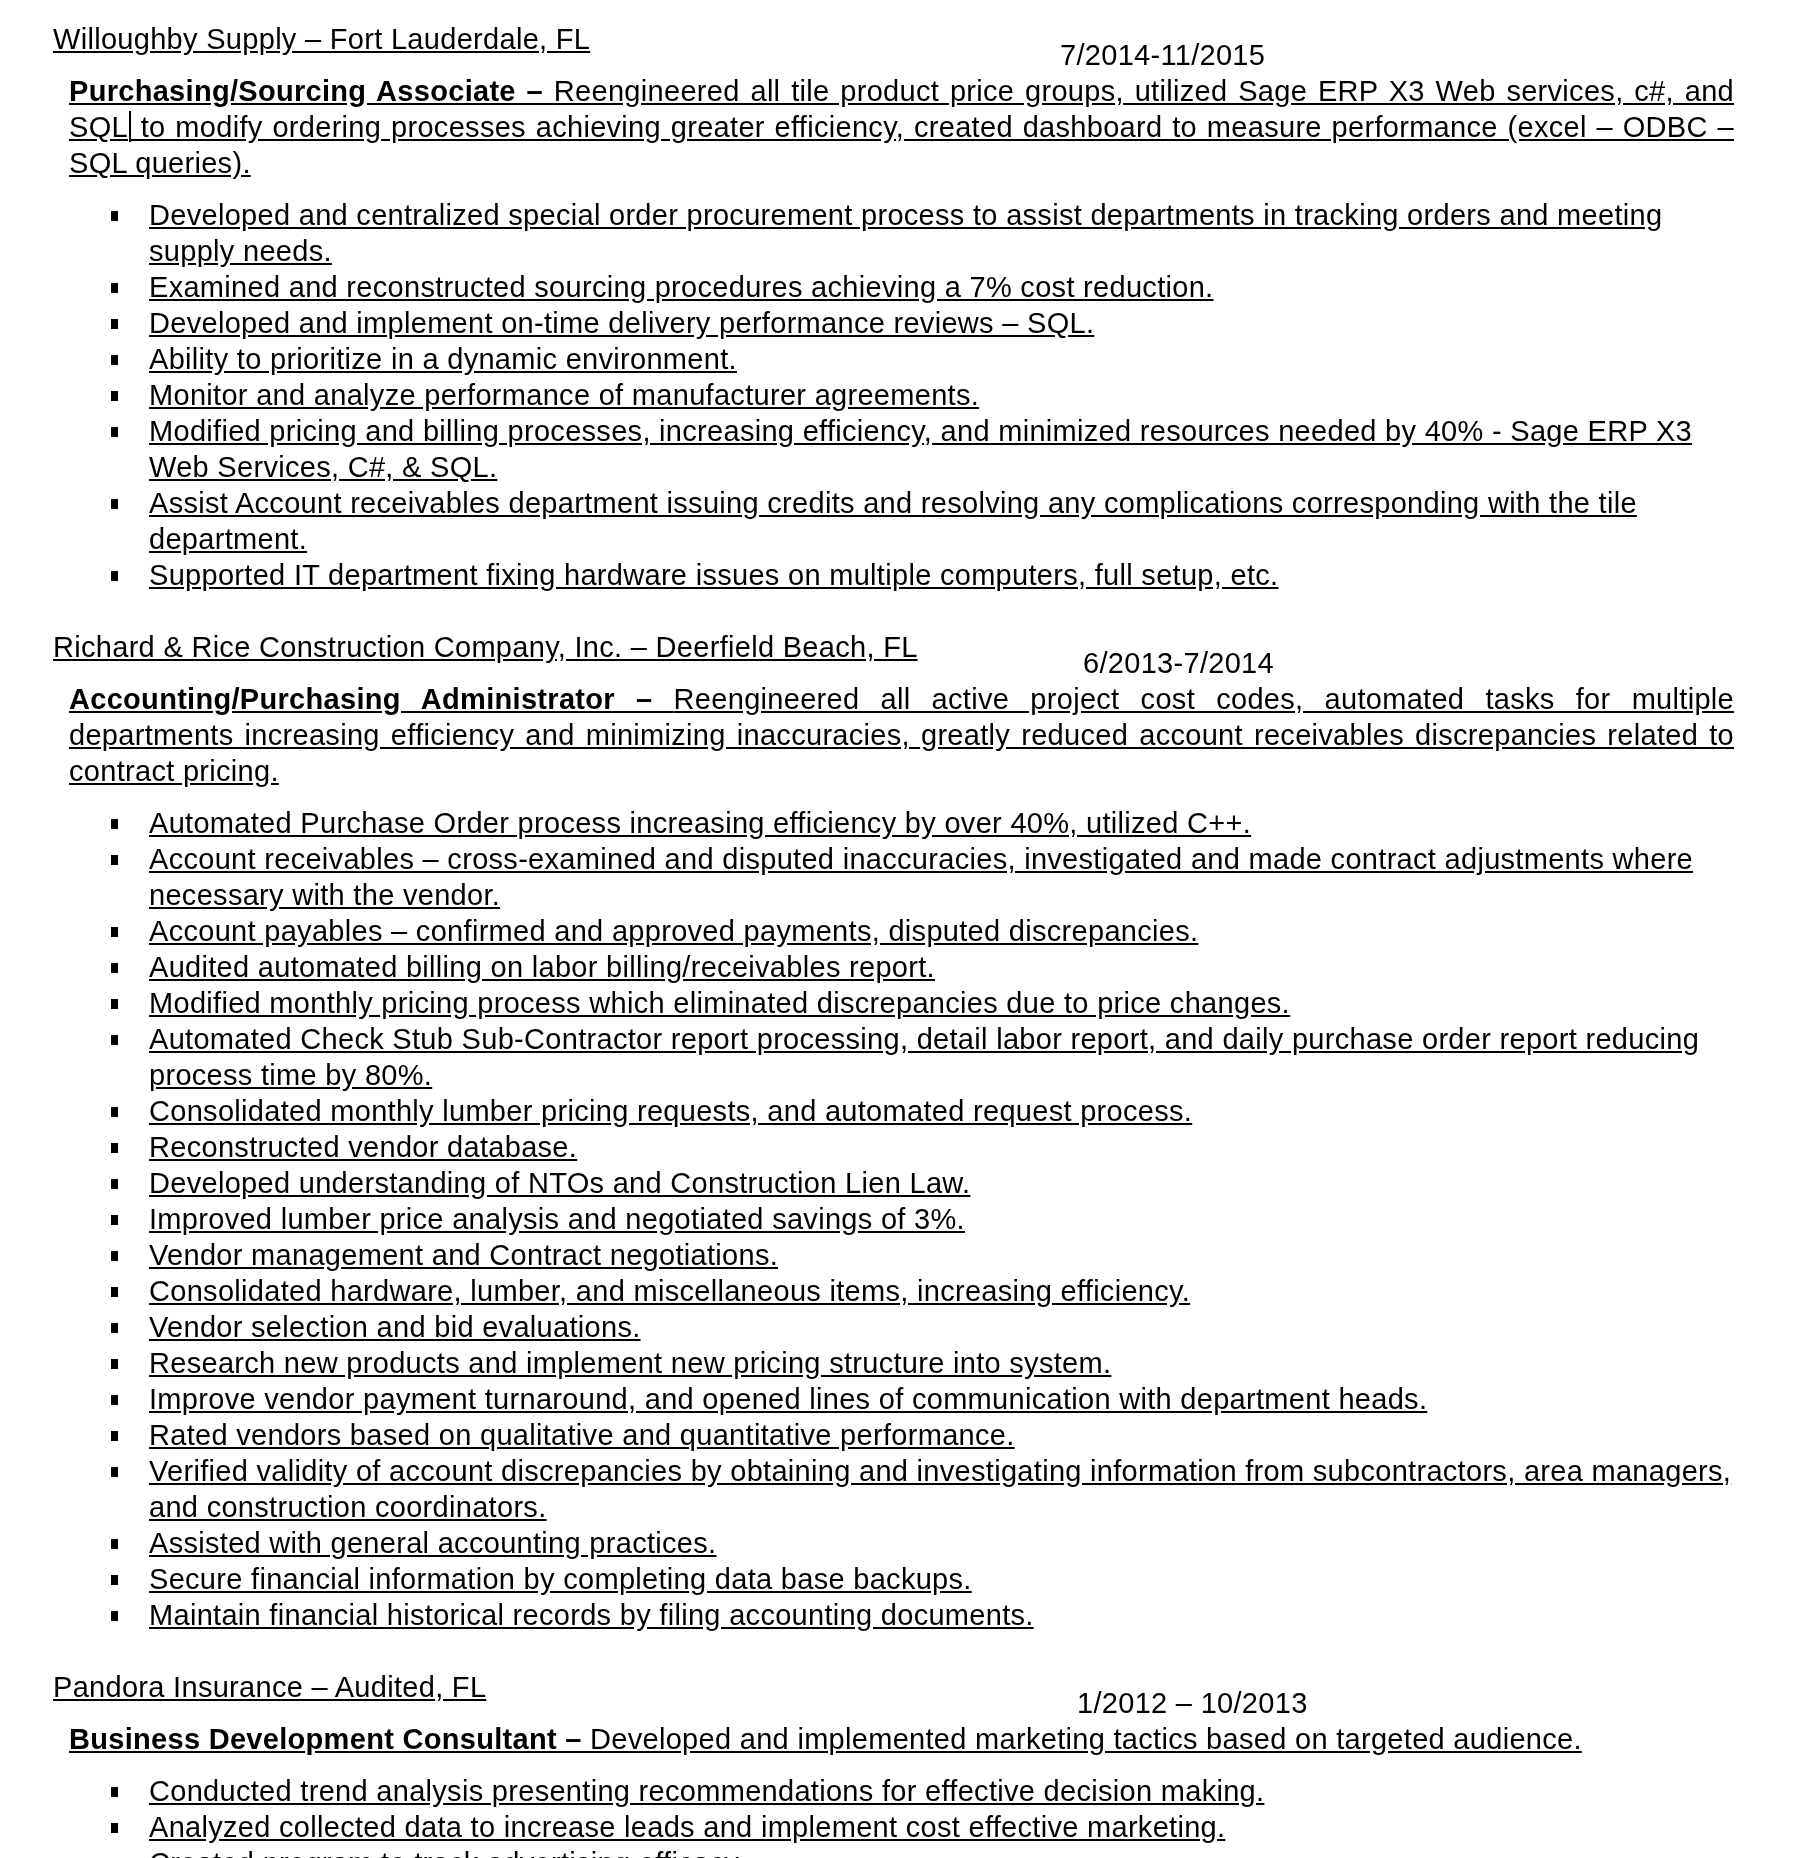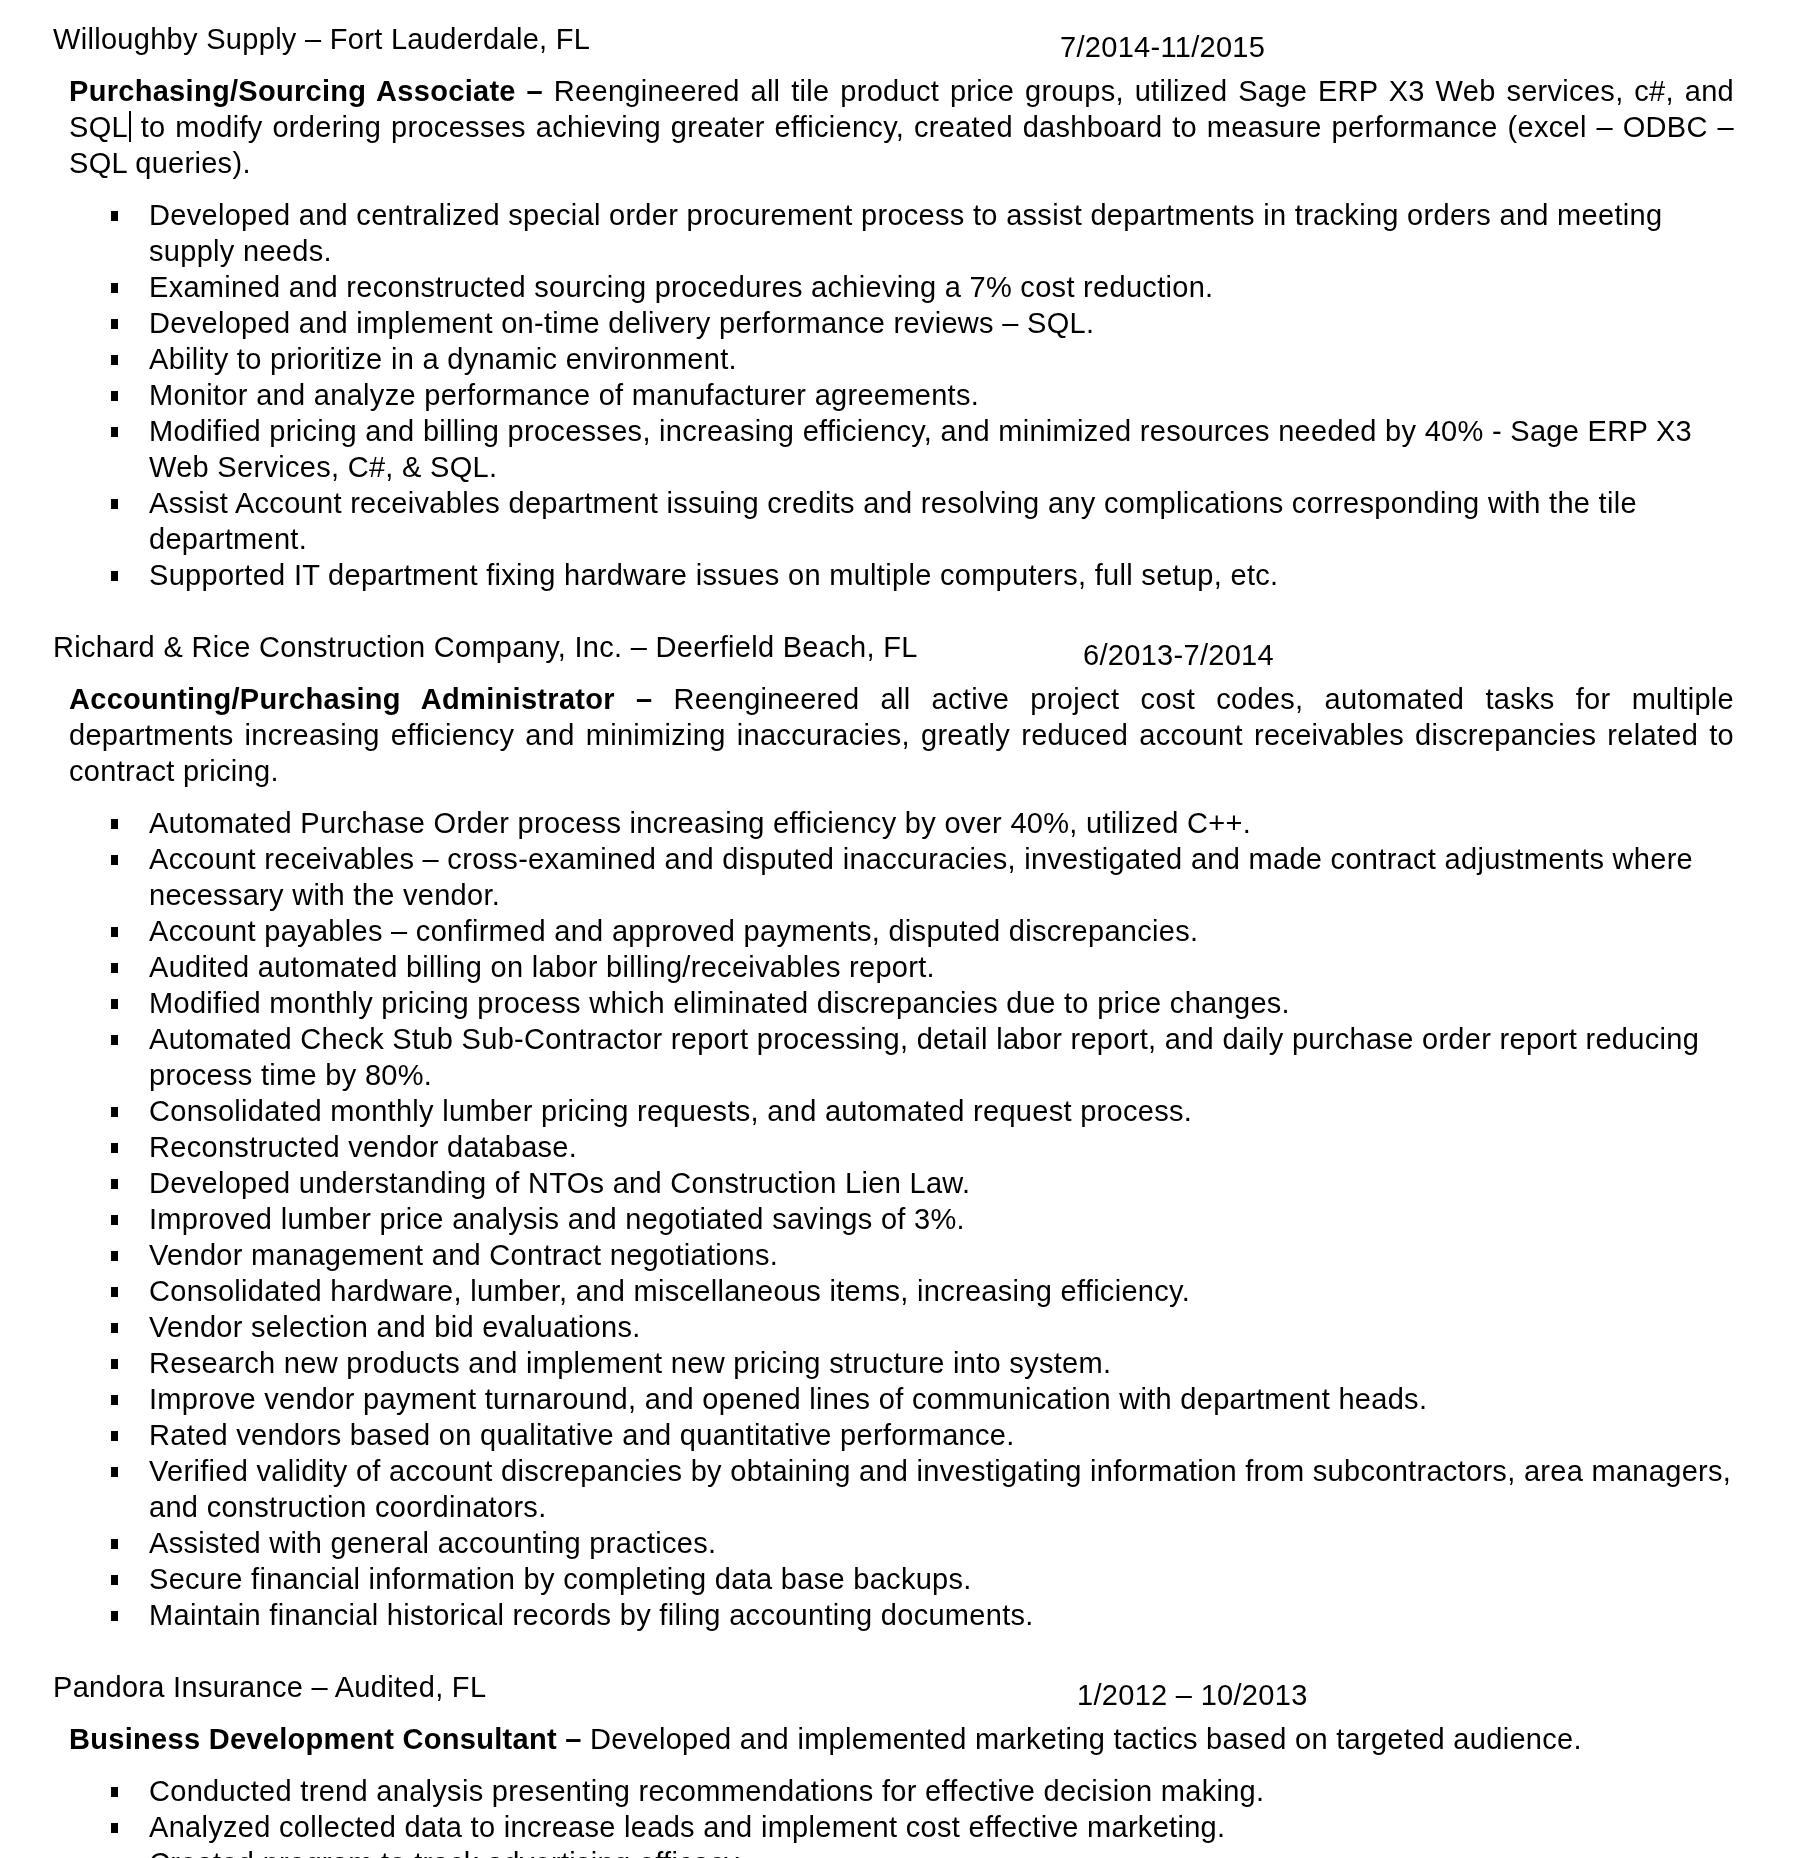--- a/index.html
+++ b/index.html
@@ -13,26 +13,27 @@
   }
   #doc {
     box-sizing: border-box;
     width: 1798px;
     height: 1858px;
     padding: 21px 48px 8px 53px;
     font-size: 29px;
     line-height: 36px;
     letter-spacing: 0.3px;
     font-weight: 400;
+    text-decoration: underline;
   }
   section.job { position: relative; }
   section.job + section.job { margin-top: 36px; }
 
   .job-header { position: relative; white-space: nowrap; }
-  .date { position: absolute; top: 8px; }
+  .date { position: absolute; top: 16px; }
   section.job:nth-of-type(1) .date { left: 1007px; }
   section.job:nth-of-type(2) .date { left: 1030px; }
   section.job:nth-of-type(3) .date { left: 1024px; }
 
   p.summary {
     margin: 16px;
     text-align: justify;
   }
   .job-title { font-weight: 700; }
 

